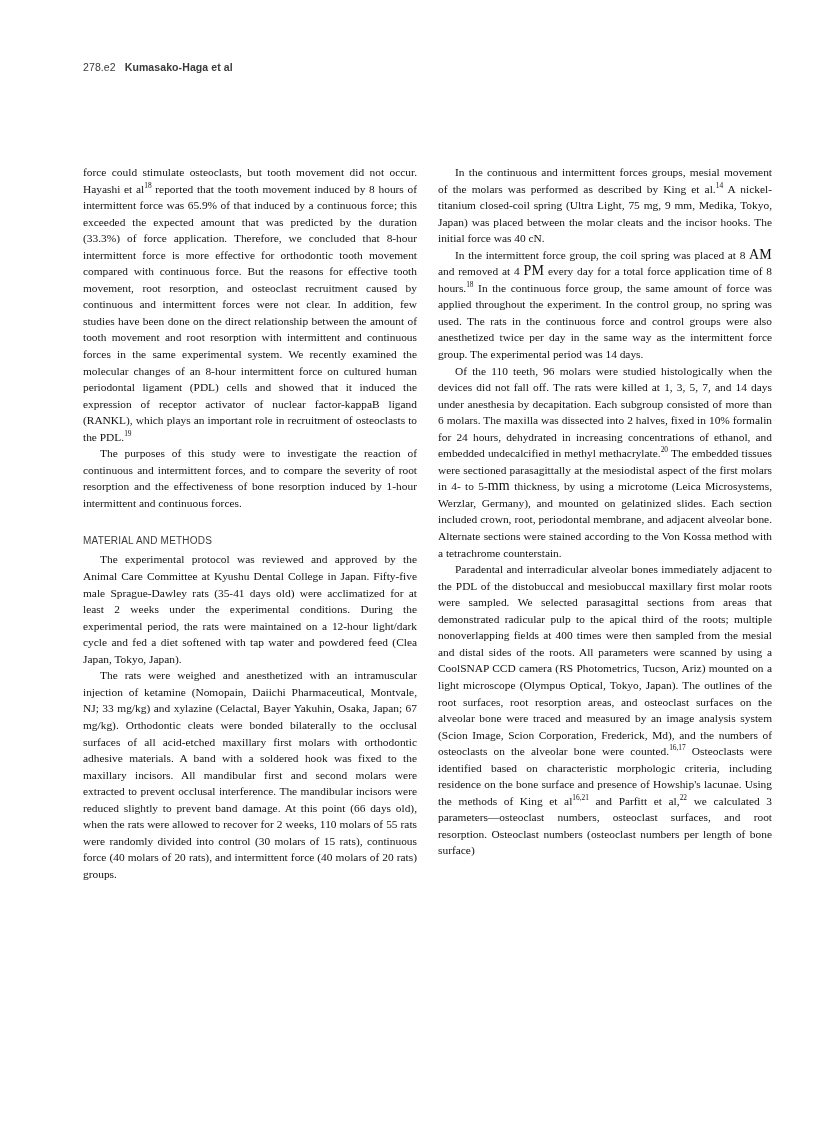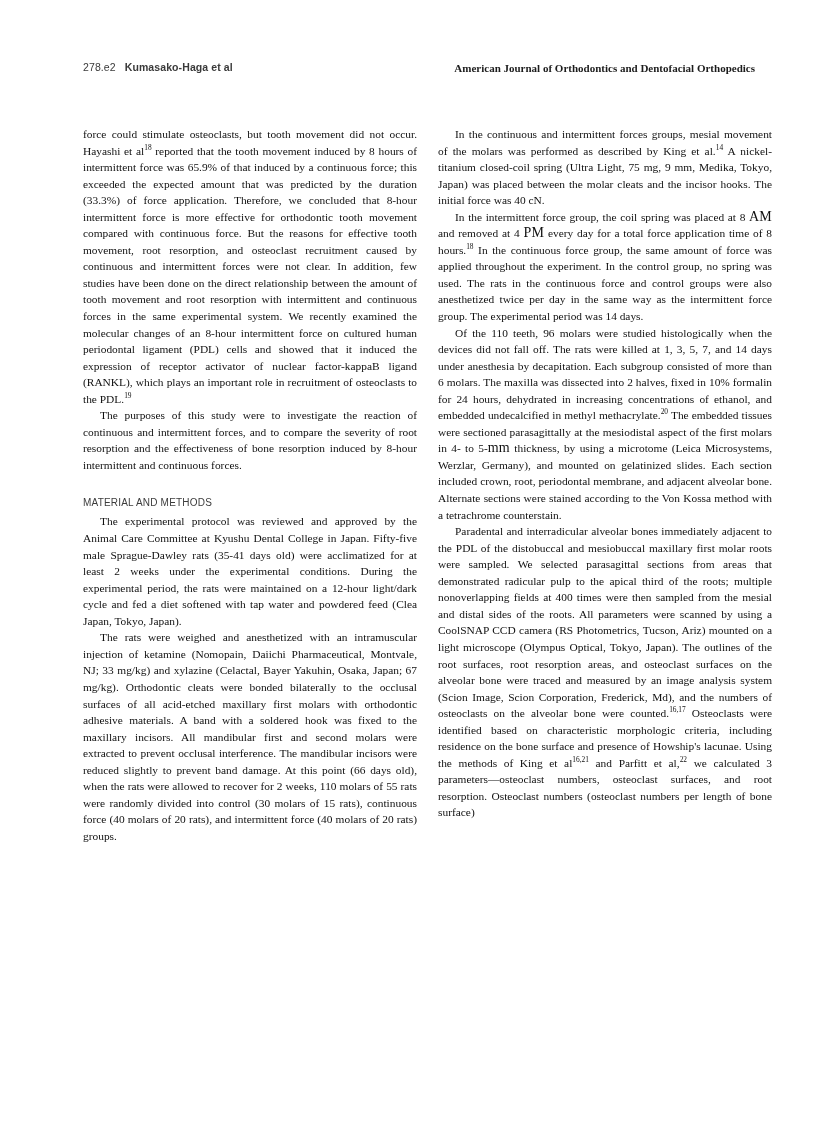--- a/index.html
+++ b/index.html
@@ -59,20 +59,21 @@
     left: 83px;
     top: 126px;
     width: 672px;
     height: 930px;
     display: flex;
     gap: 21px;
   }
   .col {
     width: 334px;
     flex: 0 0 334px;
+    margin-top: 38px;
   }
   p.para {
     margin: 0;
     font-size: 11.4px;
     line-height: 16.55px;
     text-align: justify;
     text-justify: inter-word;
     hyphens: manual;
     color: #101010;
   }
@@ -99,29 +100,28 @@
 </head>
 <body>
 
 <div class="page">
 
   <div class="runhead">
     <div class="runhead-left">
       <span class="folio">278.e2</span><span class="authors">Kumasako-Haga et al</span>
     </div>
     <div class="runhead-right">
-      <div>American Journal of Orthodontics and Dentofacial Orthopedics</div>
     </div>
   </div>
 
   <div class="columns">
     <div class="col">
       <div>
           <p class="para">force could stimulate osteoclasts, but tooth movement did not occur. Hayashi et al<sup class="ref">18</sup> reported that the tooth movement induced by 8 hours of intermittent force was 65.9% of that induced by a continuous force; this exceeded the expected amount that was predicted by the duration (33.3%) of force application. Therefore, we concluded that 8-hour intermittent force is more effective for orthodontic tooth movement compared with continuous force. But the reasons for effective tooth movement, root resorption, and osteoclast recruitment caused by continuous and intermittent forces were not clear. In addition, few studies have been done on the direct relationship between the amount of tooth movement and root resorption with intermittent and continuous forces in the same experimental system. We recently examined the molecular changes of an 8-hour intermittent force on cultured human periodontal ligament (PDL) cells and showed that it induced the expression of receptor activator of nuclear factor-kappaB ligand (RANKL), which plays an important role in recruitment of osteoclasts to the PDL.<sup class="ref">19</sup></p>
-          <p class="para indent">The purposes of this study were to investigate the reaction of continuous and intermittent forces, and to compare the severity of root resorption and the effectiveness of bone resorption induced by 8-hour intermittent and continuous forces.</p>
+          <p class="para indent">The purposes of this study were to investigate the reaction of continuous and intermittent forces, and to compare the severity of root resorption and the effectiveness of bone resorption induced by 1-hour intermittent and continuous forces.</p>
         </div>
       <div class="sec-head">MATERIAL AND METHODS</div>
       <div>
           <p class="para indent">The experimental protocol was reviewed and approved by the Animal Care Committee at Kyushu Dental College in Japan. Fifty-five male Sprague-Dawley rats (35-41 days old) were acclimatized for at least 2 weeks under the experimental conditions. During the experimental period, the rats were maintained on a 12-hour light/dark cycle and fed a diet softened with tap water and powdered feed (Clea Japan, Tokyo, Japan).</p>
           <p class="para indent">The rats were weighed and anesthetized with an intramuscular injection of ketamine (Nomopain, Daiichi Pharmaceutical, Montvale, NJ; 33 mg/kg) and xylazine (Celactal, Bayer Yakuhin, Osaka, Japan; 67 mg/kg). Orthodontic cleats were bonded bilaterally to the occlusal surfaces of all acid-etched maxillary first molars with orthodontic adhesive materials. A band with a soldered hook was fixed to the maxillary incisors. All mandibular first and second molars were extracted to prevent occlusal interference. The mandibular incisors were reduced slightly to prevent band damage. At this point (66 days old), when the rats were allowed to recover for 2 weeks, 110 molars of 55 rats were randomly divided into control (30 molars of 15 rats), continuous force (40 molars of 20 rats), and intermittent force (40 molars of 20 rats) groups.</p>
         </div>
     </div>
     <div class="col">
       <div>
           <p class="para indent">In the continuous and intermittent forces groups, mesial movement of the molars was performed as described by King et al.<sup class="ref">14</sup> A nickel-titanium closed-coil spring (Ultra Light, 75 mg, 9 mm, Medika, Tokyo, Japan) was placed between the molar cleats and the incisor hooks. The initial force was 40 cN.</p>

